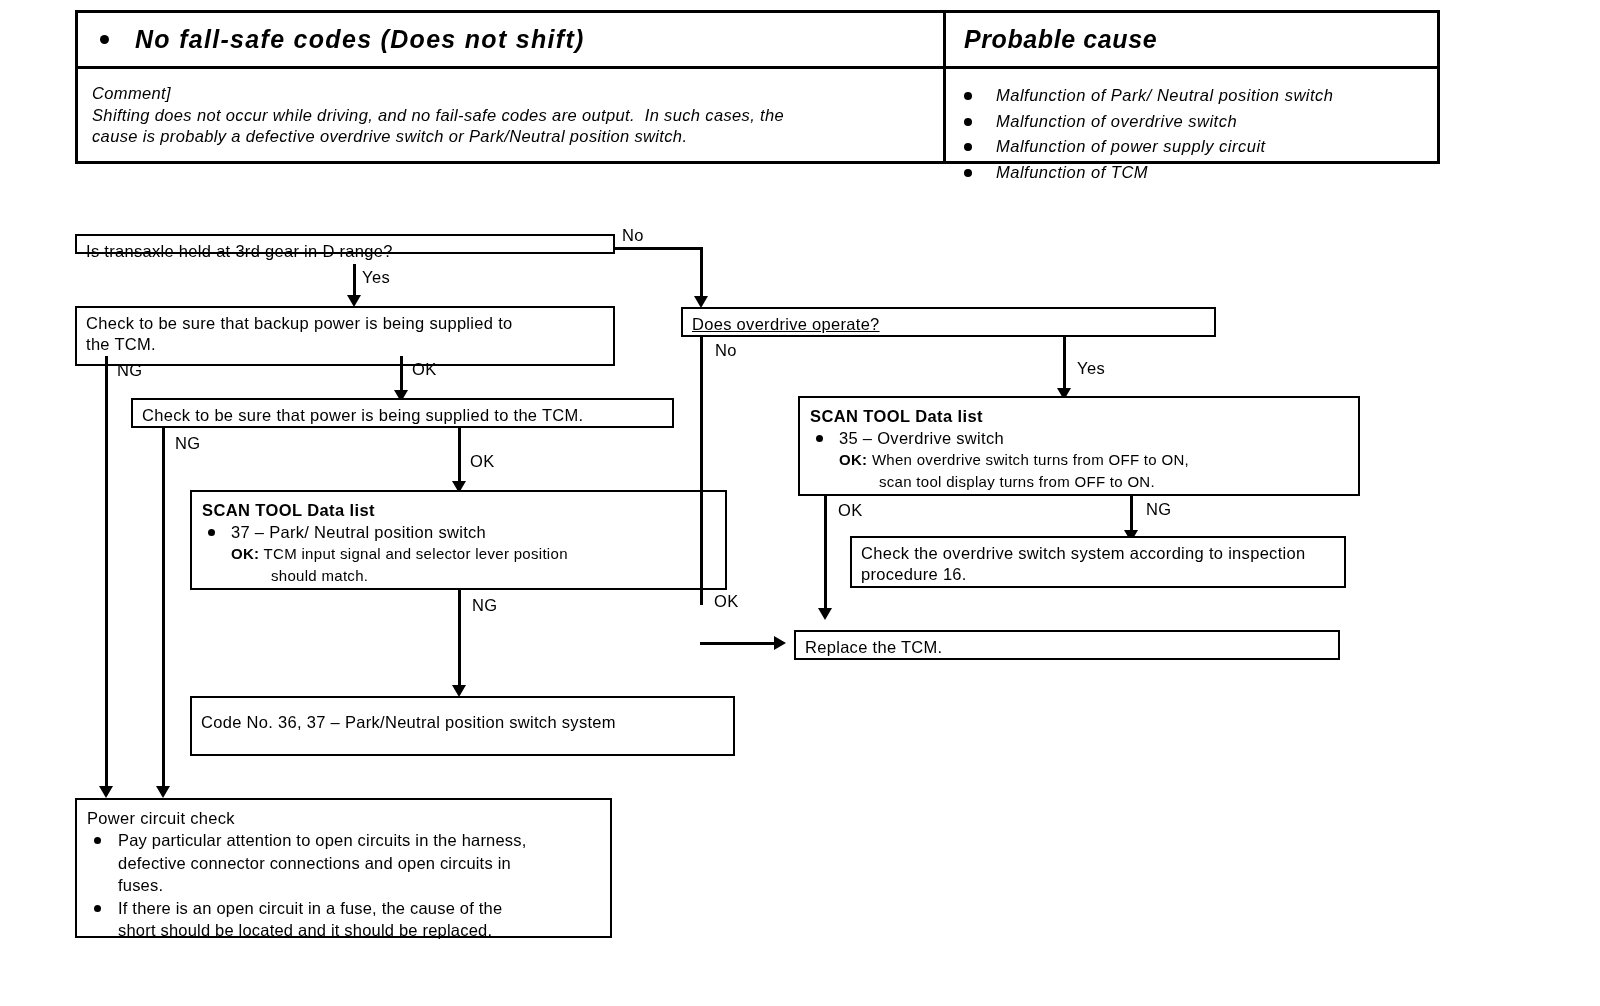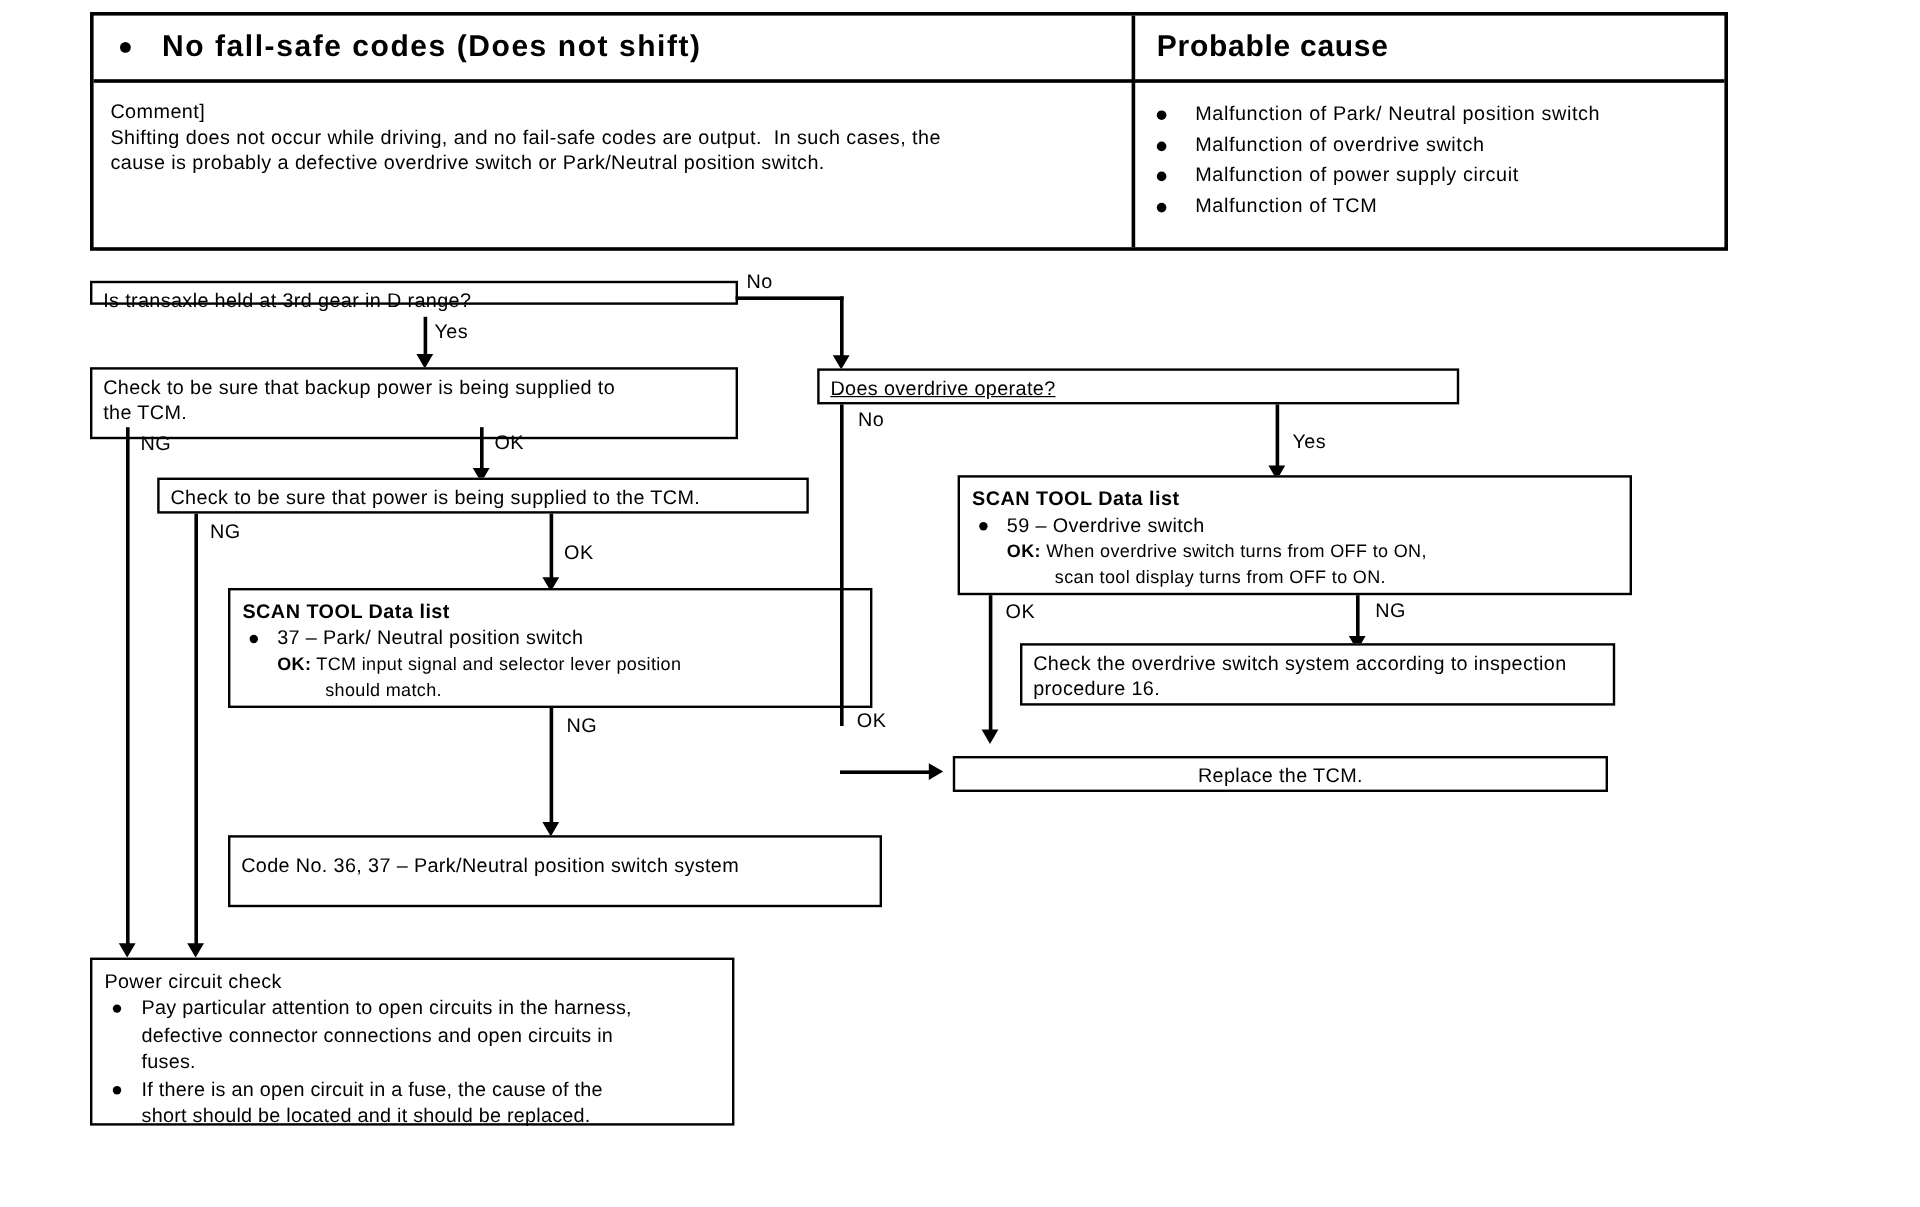--- a/index.html
+++ b/index.html
@@ -2,22 +2,22 @@
 <html><head>
 <meta charset="utf-8">
 <style>
   html,body{margin:0;padding:0;background:#fff;}
   body{width:1600px;height:1006px;position:relative;
        font-family:"Liberation Sans","DejaVu Sans",sans-serif;color:#000;
        -webkit-font-smoothing:none;}
   .stage{position:absolute;left:0;top:0;width:1600px;height:1006px;}
 
   
-  .tbl{position:absolute;left:75px;top:10px;width:1365px;height:199px;
-       border:3px solid #000;box-sizing:border-box;}
+  .tbl{position:absolute;left:75px;top:10px;width:1365px;height:154px;
+       border:3px solid #000;box-sizing:border-box;font-style:italic;}
   .tbl-vline{position:absolute;left:865px;top:0;width:3px;height:100%;background:#000;}
   .tbl-hline{position:absolute;left:0;top:53px;width:100%;height:3px;background:#000;}
 
   .hdr-left{position:absolute;left:0;top:0;width:865px;height:53px;
             display:flex;align-items:center;}
   .hdr-left .bullet{width:9px;height:9px;border-radius:50%;background:#000;
                     margin-left:22px;margin-right:26px;flex:none;}
   .hdr-left .txt{font-size:25px;font-weight:bold;letter-spacing:1.3px;}
   .hdr-right{position:absolute;left:868px;top:0;right:0;height:53px;
              display:flex;align-items:center;}
@@ -169,21 +169,21 @@
   <div class="lbl" style="left:715px;top:341px;">No</div>
 
   <div class="vl" style="left:1063px;top:337px;height:55px;"></div>
   <div class="arrow-d" style="left:1057px;top:388px;"></div>
   <div class="lbl" style="left:1077px;top:359px;">Yes</div>
 
   <div class="bx" style="left:798px;top:396px;width:562px;height:100px;padding:7px 10px;">
     <div class="scan-title">SCAN TOOL Data list</div>
     <div class="scan-row">
       <span class="bullet"></span>
-      <span class="txt">59 – Overdrive switch</span>
+      <span class="txt">35 – Overdrive switch</span>
     </div>
     <div class="scan-ok"><b>OK:</b> <span>When overdrive switch turns from OFF to ON,</span></div>
     <div class="scan-ok" style="margin-left:69px;">scan tool display turns from OFF to ON.</div>
   </div>
 
   <div class="vl" style="left:824px;top:496px;height:115px;"></div>
   <div class="arrow-d" style="left:818px;top:608px;"></div>
   <div class="lbl" style="left:838px;top:501px;">OK</div>
 
   <div class="vl" style="left:1130px;top:496px;height:38px;"></div>
@@ -192,21 +192,21 @@
 
   <div class="bx pad" style="left:850px;top:536px;width:496px;height:52px;">
     <div class="t">Check the overdrive switch system according to inspection</div>
     <div class="t">procedure 16.</div>
   </div>
 
   <div class="hl" style="left:700px;top:642px;width:78px;"></div>
   <div class="arrow-r" style="left:774px;top:636px;"></div>
   <div class="lbl" style="left:714px;top:592px;">OK</div>
 
-  <div class="bx pad" style="left:794px;top:630px;width:546px;height:30px;text-align:center;">
+  <div class="bx pad" style="left:794px;top:630px;width:546px;height:30px;">
     <div class="t">Replace the TCM.</div>
   </div>
 
   <div class="bx" style="left:75px;top:798px;width:537px;height:140px;padding:7px 10px;">
     <div class="pc-title">Power circuit check</div>
     <div class="pc-row">
       <span class="bullet"></span>
       <span class="txt"><span>Pay particular attention to open circuits in the harness,</span>
 <span>defective connector connections and open circuits in</span>
 <span>fuses.</span></span>

